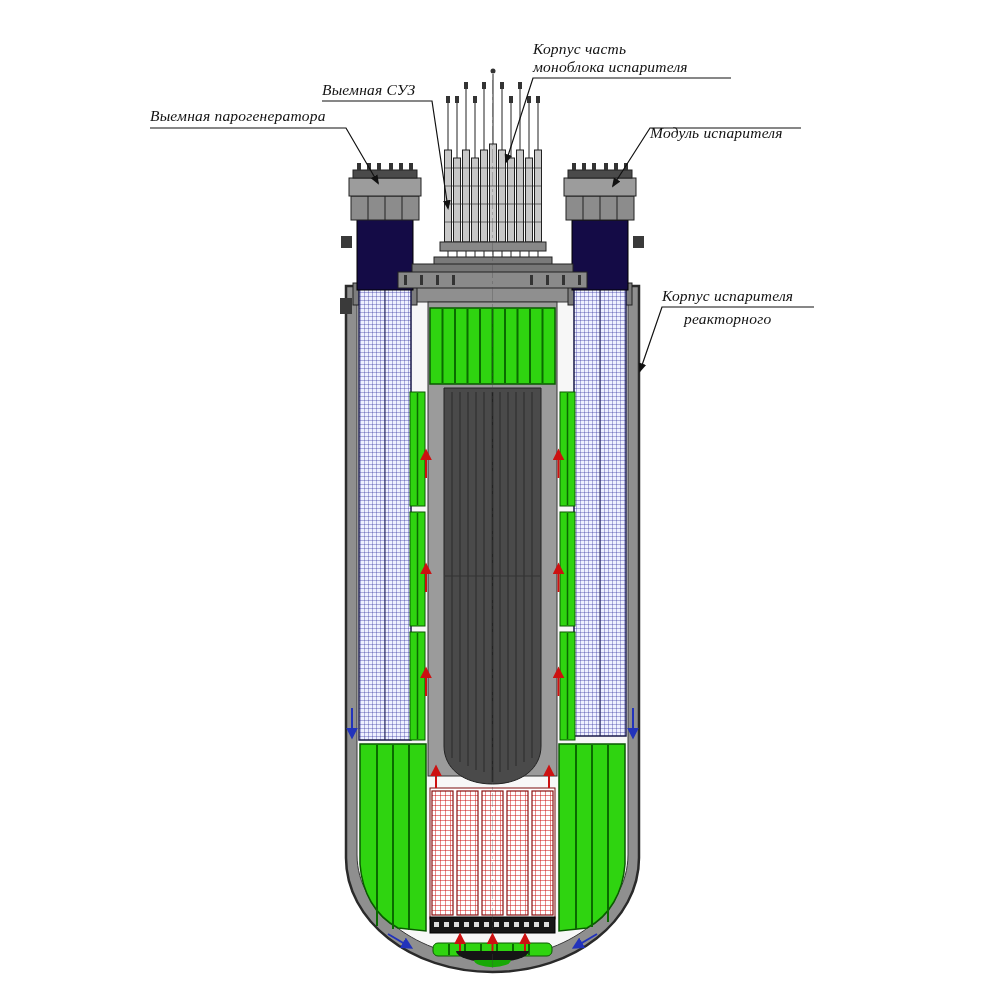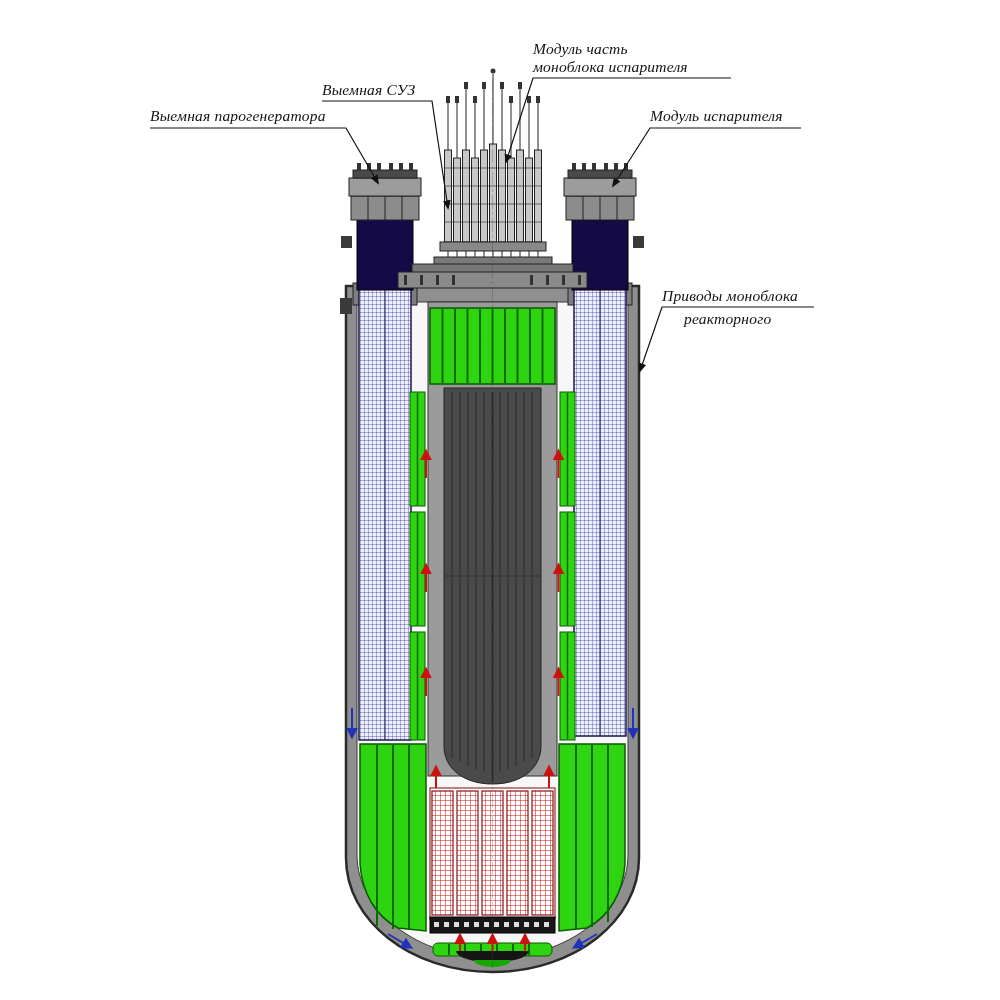--- a/index.html
+++ b/index.html
@@ -291,21 +291,21 @@
     <path d="M731 78L533 78L506 162" marker-end="url(#mBlack)"></path>
     <path d="M801 128L650 128L613 186" marker-end="url(#mBlack)"></path>
     <path d="M814 307L662 307L640 371" marker-end="url(#mBlack)"></path>
   </g>
 </svg>
 
 <div class="label" style="left:150px;top:107px">Выемная парогенератора</div>
 
 <div class="label" style="left:322px;top:81px">Выемная СУЗ</div>
 
-<div class="label" style="left:533px;top:40px">Модуль часть</div>
+<div class="label" style="left:533px;top:40px">Корпус часть</div>
 <div class="label" style="left:533px;top:58px">моноблока испарителя</div>
 
-<div class="label" style="left:650px;top:107px">Модуль испарителя</div>
-
-<div class="label" style="left:662px;top:287px">Приводы моноблока</div>
+<div class="label" style="left:650px;top:124px">Модуль испарителя</div>
+
+<div class="label" style="left:662px;top:287px">Корпус испарителя</div>
 <div class="label" style="left:684px;top:310px">реакторного</div>
 
 </div>
 
 </body></html>

